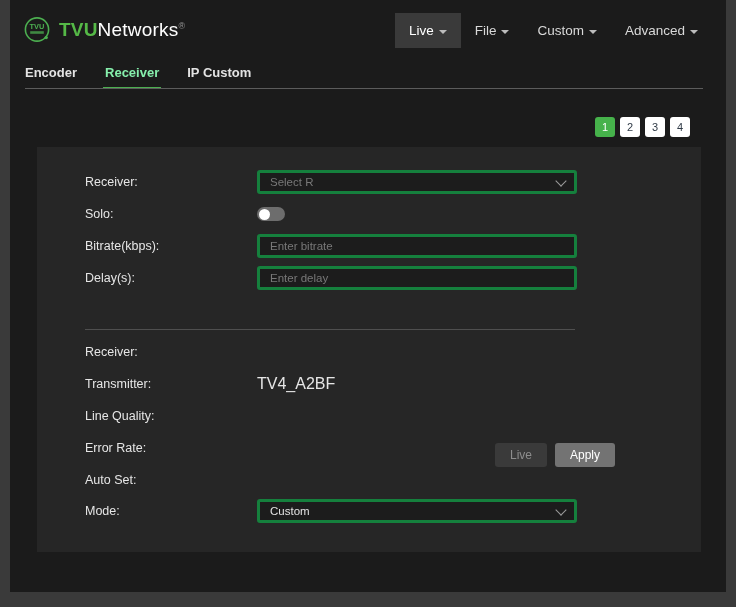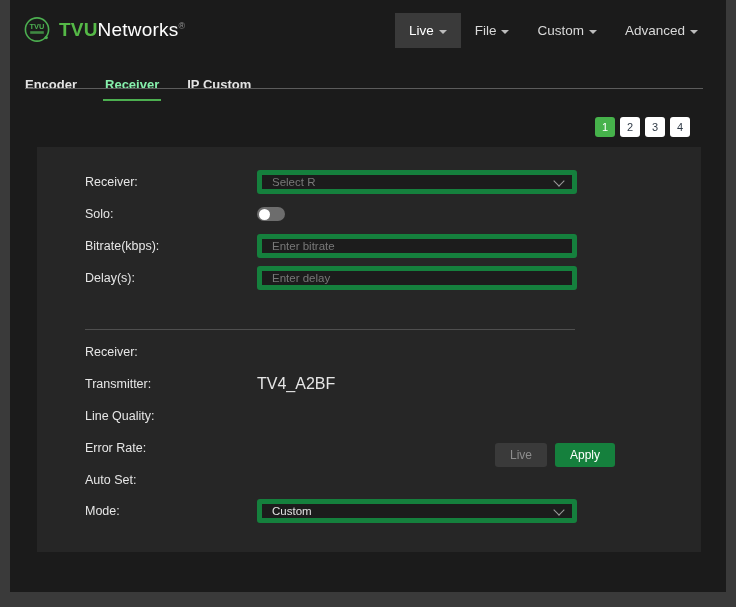--- a/index.html
+++ b/index.html
@@ -109,21 +109,21 @@
   #tabbar {
     position: absolute;
     left: 0;
     top: 60px;
     width: 716px;
     height: 30px;
   }
   #tabbar-inner {
     position: absolute;
     left: 15px;
-    top: 12px;
+    top: 0;
     display: flex;
     gap: 0px;
   }
   .tab {
     position: relative;
     padding: 5px 14px 9px 14px;
     font-size: 13px;
     font-weight: bold;
     color: #e3e3e3;
     cursor: pointer;
@@ -207,21 +207,21 @@
     position: relative;
   }
 
   
   .field {
     position: relative;
     box-sizing: border-box;
     width: 320px;
     height: 24px;
     background: #1c1c1c;
-    border: 5px solid #15803d;
+    border: 3px solid #15803d;
     border-radius: 3px;
     display: flex;
     align-items: center;
     padding: 0 10px;
     font-size: 11.5px;
     cursor: text;
   }
   .field.select { cursor: pointer; }
   .field .value { color: #e2e2e2; }
   .field .placeholder { color: #787878; }
@@ -274,21 +274,21 @@
     justify-content: center;
     cursor: pointer;
     user-select: none;
     white-space: nowrap;
   }
   .btn-live {
     background: #3a3a3a;
     color: #8d8d8d;
   }
   .btn-apply {
-    background: #15803d;
+    background: #737373;
     color: #ffffff;
     justify-content: center;
   }
 
   
   #divider {
     position: absolute;
     left: 48px;
     top: 182px;
     width: 490px;

